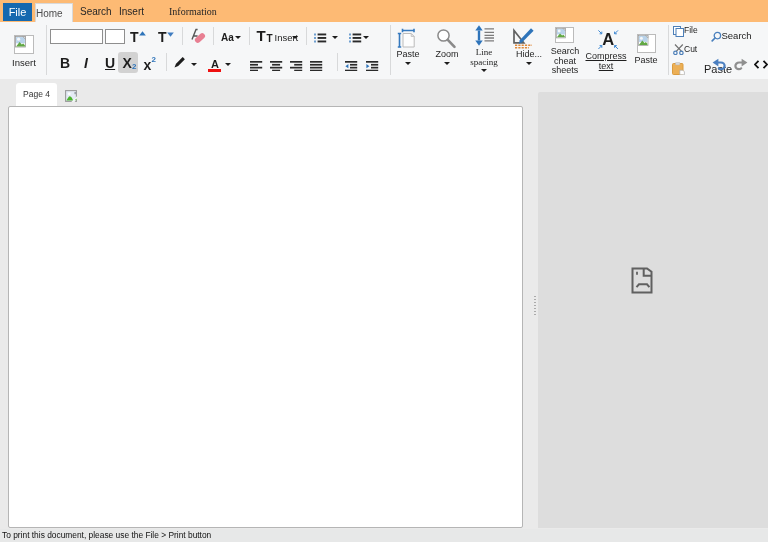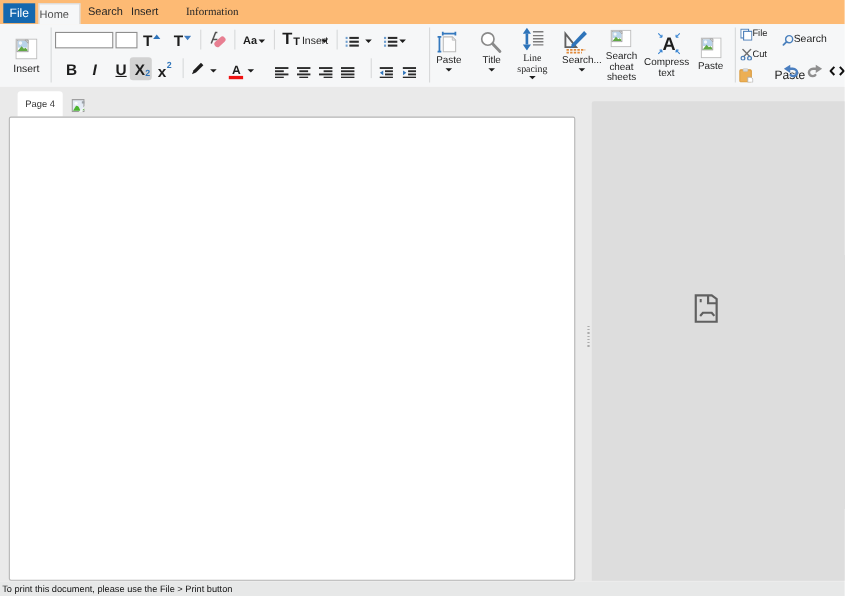--- a/index.html
+++ b/index.html
@@ -167,58 +167,58 @@
   <path d="M5.5 4.5 h11.5 M5.5 2.8 v3.4 M17 2.8 v3.4" stroke="#3579be" stroke-width="1.6" fill="none"></path>
   <path d="M2.5 7.5 v13.5 M0.8 7.5 h3.4 M0.8 21 h3.4" stroke="#3579be" stroke-width="1.6" fill="none"></path>
 </svg>
 <div class="lbl" style="left:390px;top:50px;width:36px;">Paste</div>
 <div class="caret" style="left:404.5px;top:62px;"></div>
 
 <svg class="abs" style="left:436px;top:27px" width="21" height="22" viewBox="0 0 21 22">
   <circle cx="7.5" cy="8.5" r="5.6" fill="#fff" stroke="#8a8a8a" stroke-width="1.5"></circle>
   <path d="M11.8 12.8 L18.5 19.8" stroke="#8a8a8a" stroke-width="2.6" stroke-linecap="round"></path>
 </svg>
-<div class="lbl" style="left:429px;top:50px;width:36px;">Title</div>
+<div class="lbl" style="left:429px;top:50px;width:36px;">Zoom</div>
 <div class="caret" style="left:443.5px;top:62px;"></div>
 
 <svg class="abs" style="left:474px;top:25px" width="21" height="21" viewBox="0 0 21 21">
   <path d="M5 5.5 V15.5" stroke="#2e74ba" stroke-width="2.4"></path>
   <path d="M5 0.2 L8.7 5.6 L1.3 5.6 Z" fill="#2e74ba"></path>
   <path d="M5 20.8 L8.7 15.4 L1.3 15.4 Z" fill="#2e74ba"></path>
   <path d="M10.5 3.8 h9.5 M10.5 7.4 h9.5 M10.5 10.3 h9.5 M10.5 13 h9.5 M10.5 15.8 h9.5" stroke="#7c7c7c" stroke-width="1.3"></path>
 </svg>
 <div class="lbl" style="left:465px;top:48px;width:38px;font-family:Liberation Serif, serif;">Line<br>spacing</div>
 <div class="caret" style="left:481px;top:68.5px;"></div>
 
 <svg class="abs" style="left:512px;top:27px" width="24" height="22" viewBox="0 0 24 22">
   <path d="M2 3.5 V15.8 H11.8 Z" fill="none" stroke="#616161" stroke-width="1.7"></path>
   <path d="M19 1.2 L21.6 3.8 L10.2 15.2 L6.8 16.8 L7.8 13.2 Z" fill="#2e74ba"></path>
   <path d="M3 18.3 h17 M3 20.8 h14" stroke="#e08837" stroke-width="1.5" stroke-dasharray="2.2 1.1"></path>
 </svg>
-<div class="lbl" style="left:511px;top:50px;width:36px;">Search...</div>
+<div class="lbl" style="left:511px;top:50px;width:36px;">Hide...</div>
 <div class="caret" style="left:525.5px;top:62px;"></div>
 
 <svg class="abs" style="left:555px;top:27px" width="19" height="16" viewBox="0 0 19 16">
   <rect x="0.5" y="0.5" width="18" height="15" fill="#fff" stroke="#bbbbbb"></rect>
   <rect x="1.4" y="1.4" width="9" height="9.5" fill="#fff" stroke="#999" stroke-width="0.7"></rect>
   <rect x="1.9" y="1.9" width="8" height="5.6" fill="#b9d3ea"></rect>
   <circle cx="4.2" cy="4" r="1.4" fill="#f4f7fa"></circle>
   <path d="M1.9 10.3 L5 6.4 L7.1 8.6 L8.4 7.7 L9.8 9.2 L9.8 10.3 Z" fill="#61a844"></path>
   <path d="M7.9 1.4 L10.4 1.4 L10.4 3.9 Z" fill="#e3e3e3" stroke="#9a9a9a" stroke-width="0.6"></path>
 </svg>
 <div class="lbl" style="left:547px;top:47px;width:36px;">Search<br>cheat<br>sheets</div>
 
 <svg class="abs" style="left:596px;top:28px" width="24" height="22" viewBox="0 0 24 22">
   <text x="12.2" y="17" font-size="16.5" font-weight="bold" fill="#1d1d1d" text-anchor="middle" font-family="Liberation Sans">A</text>
   <path d="M2.4 2.4 L5.8 5.8 M5.8 5.8 L5.8 3.6 M5.8 5.8 L3.6 5.8" stroke="#3b86d2" stroke-width="1" fill="none"></path>
   <path d="M22 2.4 L18.6 5.8 M18.6 5.8 L18.6 3.6 M18.6 5.8 L20.8 5.8" stroke="#3b86d2" stroke-width="1" fill="none"></path>
   <path d="M2.4 21 L5.8 17.6 M5.8 17.6 L3.6 17.6 M5.8 17.6 L5.8 19.8" stroke="#3b86d2" stroke-width="1" fill="none"></path>
   <path d="M22 21 L18.6 17.6 M18.6 17.6 L18.6 19.8 M18.6 17.6 L20.8 17.6" stroke="#3b86d2" stroke-width="1" fill="none"></path>
 </svg>
-<div class="lbl" style="left:584px;top:52px;width:44px;">Compress<br>text</div>
+<div class="lbl" style="left:584px;top:52px;width:44px;text-decoration:underline;">Compress<br>text</div>
 
 <svg class="abs" style="left:637px;top:34px" width="19" height="19" viewBox="0 0 19 19">
   <rect x="0.5" y="0.5" width="18" height="18" fill="#fff" stroke="#bbbbbb"></rect>
   <rect x="1.4" y="1.4" width="9.6" height="10" fill="#fff" stroke="#999" stroke-width="0.7"></rect>
   <rect x="1.9" y="1.9" width="8.6" height="6" fill="#b9d3ea"></rect>
   <circle cx="4.4" cy="4.2" r="1.5" fill="#f4f7fa"></circle>
   <path d="M1.9 10.9 L5.3 6.6 L7.5 9 L8.9 8 L10.4 9.7 L10.4 10.9 Z" fill="#61a844"></path>
   <path d="M8.3 1.4 L11 1.4 L11 4.1 Z" fill="#e3e3e3" stroke="#9a9a9a" stroke-width="0.6"></path>
 </svg>
 <div class="lbl" style="left:628px;top:56px;width:36px;">Paste</div>

